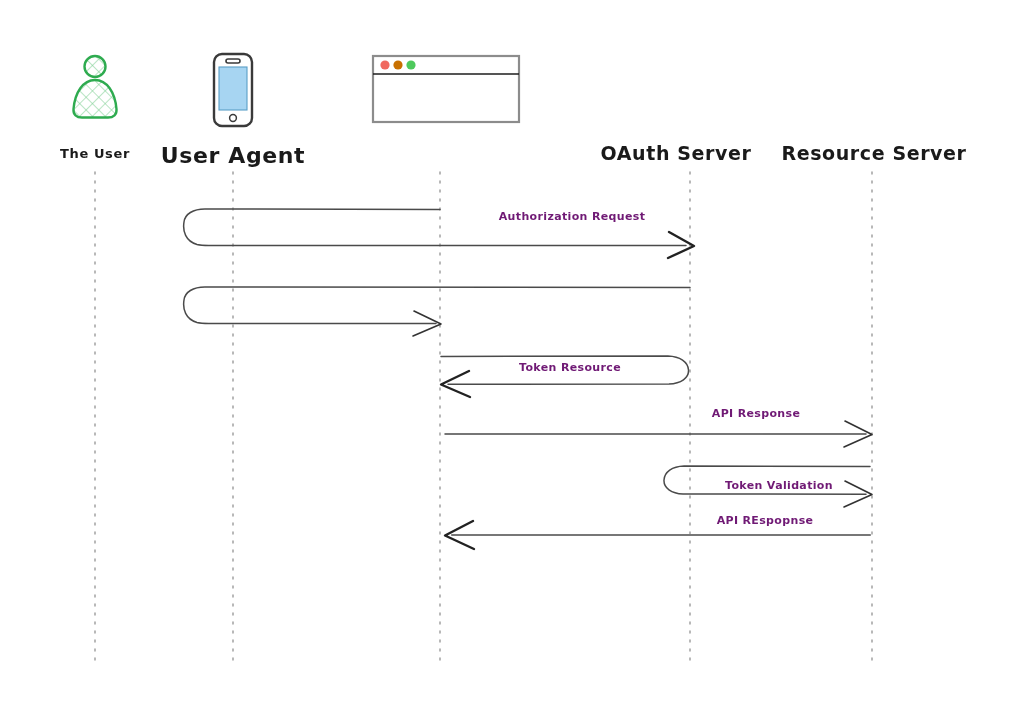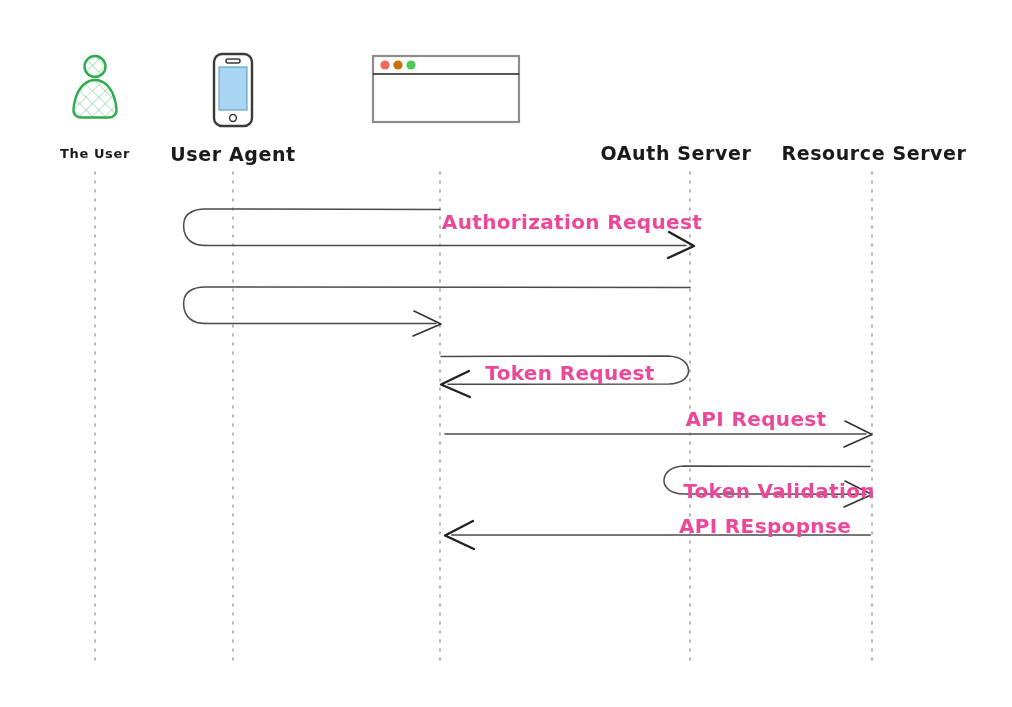--- a/index.html
+++ b/index.html
@@ -64,24 +64,24 @@
     color: #1a1a1a;
     font-family: "DejaVu Sans", sans-serif;
     font-weight: 600;
     letter-spacing: 0.6px;
     white-space: nowrap;
     transform: translateX(-50%);
     text-align: center;
   }
   .msg-label {
     position: absolute;
-    color: #ec4899;
+    color: #701a75;
     font-family: "DejaVu Sans", sans-serif;
     font-weight: 600;
-    font-size: 20px;
+    font-size: 11px;
     letter-spacing: 0.35px;
     white-space: nowrap;
     transform: translateX(-50%);
     text-align: center;
   }
   .icon-box {
     position: absolute;
     transform: translateX(-50%);
   }
 </style>
@@ -159,31 +159,31 @@
       <rect x="2" y="2" width="146" height="66" fill="#ffffff" stroke="#8c8c8c" stroke-width="2.2"></rect>
       <line x1="2" y1="20" x2="148" y2="20" stroke="#1d1d1d" stroke-width="1.6"></line>
       <circle cx="14" cy="11" r="4.6" fill="#f0695f"></circle>
       <circle cx="27" cy="11" r="4.6" fill="#c87000"></circle>
       <circle cx="40" cy="11" r="4.6" fill="#4ec95c"></circle>
     </svg>
   </div>
 
   <div class="actor-label" style="left:95px; top:146px; font-size:13px;">The User</div>
 
-  <div class="actor-label" style="left:233px; top:143px; font-size:19px;">User Agent</div>
+  <div class="actor-label" style="left:233px; top:143px; font-size:22px;">User Agent</div>
 
 
   <div class="actor-label" style="left:874px; top:142px; font-size:19px;">Resource Server</div>
 
   <div class="actor-label" style="left:676px; top:142px; font-size:19px;">OAuth Server</div>
 
   <div class="msg-label" style="left:572px; top:210px;">Authorization Request</div>
 
 
-  <div class="msg-label" style="left:570px; top:361px;">Token Request</div>
+  <div class="msg-label" style="left:570px; top:361px;">Token Resource</div>
 
-  <div class="msg-label" style="left:756px; top:407px;">API Request</div>
+  <div class="msg-label" style="left:756px; top:407px;">API Response</div>
 
   <div class="msg-label" style="left:779px; top:469px;margin-top:10px;">Token Validation</div>
 
   <div class="msg-label" style="left:765px; top:514px;">API REspopnse</div>
 
 </div>
 
 </body></html>

